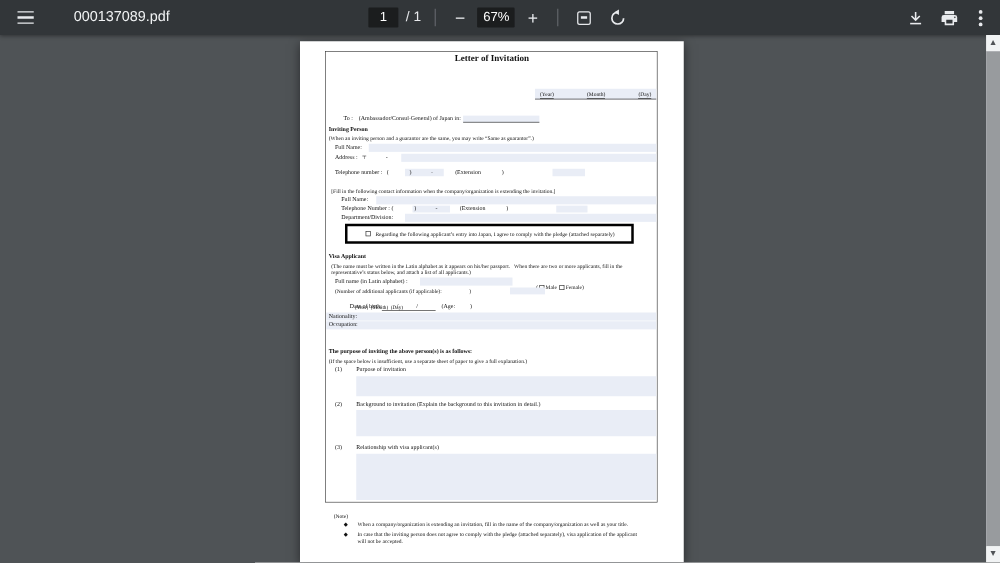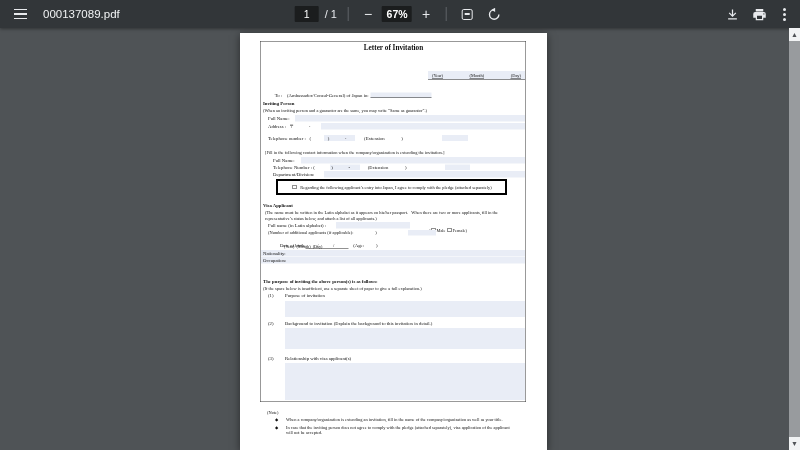--- a/index.html
+++ b/index.html
@@ -8,27 +8,27 @@
   .app { position:relative; width:800px; height:450px; background:#4f5356; overflow:hidden; }
 
   
   .toolbar { position:absolute; left:0; top:0; width:800px; height:28px; background:#323639;
     display:flex; align-items:center; padding:0 10px; color:#e8eaed; z-index:5;
     box-shadow:0 1px 3px rgba(0,0,0,.4); }
   .tb-btn { background:none; border:none; color:#e8eaed; cursor:pointer; display:flex;
     align-items:center; justify-content:center; padding:4px; }
   .menu-icon { display:flex; flex-direction:column; gap:3px; }
   .menu-icon span { display:block; width:13px; height:1.5px; background:#e8eaed; }
-  .filename { font-size:11.5px; color:#f1f3f4; margin-left:12px; }
+  .filename { font-size:11.5px; color:#f1f3f4; margin-left:28px; }
   .center-controls { position:absolute; left:50%; transform:translateX(-50%); display:flex;
     align-items:center; gap:6px; font-size:11px; }
   .page-input { width:24px; height:16px; background:#1b1d1e; border:none; color:#fff;
     text-align:center; font-size:10.5px; border-radius:1px; }
   .zoom-box { min-width:30px; height:16px; background:#1b1d1e; color:#fff; font-size:10.5px;
-    display:flex; align-items:center; justify-content:center; border-radius:1px; padding:0 3px;font-weight:bold; }
+    display:flex; align-items:center; justify-content:center; border-radius:1px; padding:0 3px; }
   .sep { width:1px; height:14px; background:#5f6368; margin:0 5px; }
   .txt-btn { font-size:14px; line-height:1; }
   .fit-icon { display:block; width:11px; height:11px; border:1.5px solid #e8eaed; border-radius:2px; position:relative; }
   .fit-icon::after { content:""; position:absolute; left:2px; top:3.5px; width:5px; height:1.5px; background:#e8eaed; }
   .right-controls { position:absolute; right:6px; display:flex; align-items:center; gap:4px; }
   .kebab { display:flex; flex-direction:column; gap:2px; padding:0 4px; }
   .kebab i { width:3px; height:3px; border-radius:50%; background:#e8eaed; }
 
   
   .content { position:absolute; left:0; top:28px; right:0; bottom:0; }

